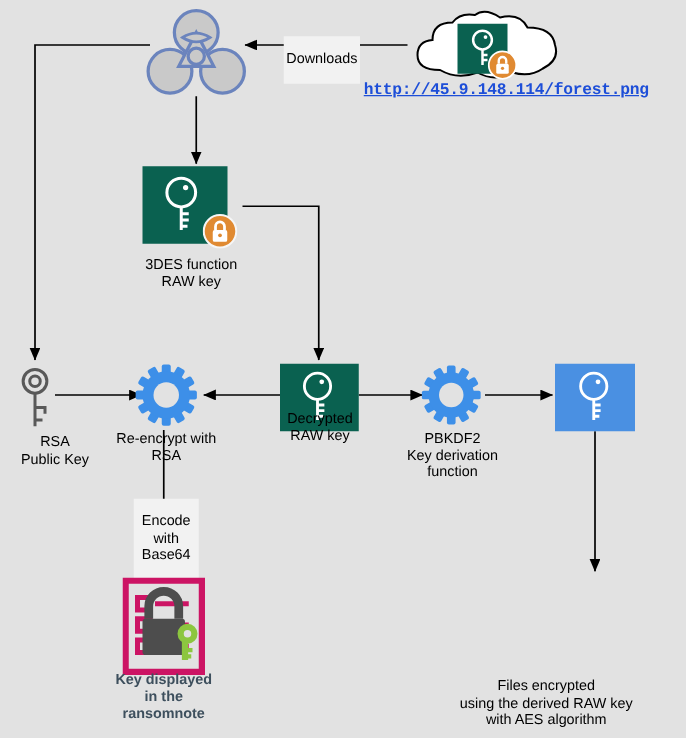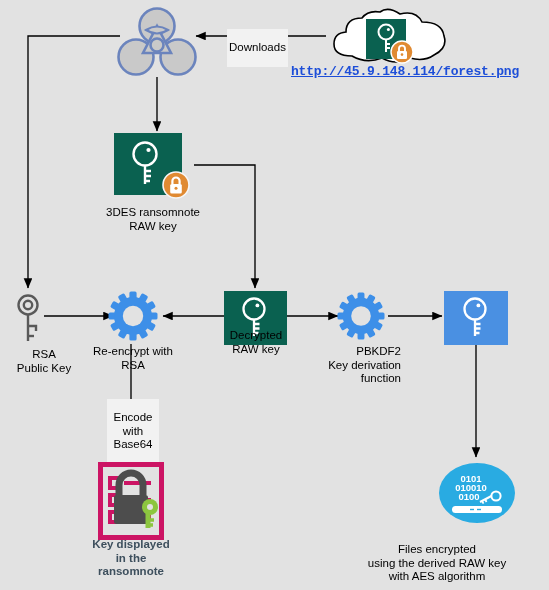--- a/index.html
+++ b/index.html
@@ -153,21 +153,21 @@
     </div>
     <div style="position:absolute; left:48px; top:38px; width:28px; height:28px;">
       <svg width="28" height="28" viewBox="0 0 28 28">
         <circle cx="14" cy="14" r="13" fill="#e08a32" stroke="#f6f6f6" stroke-width="1.6"></circle>
         <rect x="8.2" y="13" width="11.6" height="9.4" rx="1.5" fill="#ffffff"></rect>
         <path d="M10.4,13 L10.4,10.1 A3.6,3.6 0 0 1 17.6,10.1 L17.6,13" fill="none" stroke="#ffffff" stroke-width="2.2"></path>
         <circle cx="14" cy="17.2" r="1.5" fill="#e08a32"></circle>
       </svg>
     </div>
   </div>
-  <div class="cap" style="left:88px; top:206px; width:130px;">3DES ransomnote
+  <div class="cap" style="left:88px; top:206px; width:130px;">3DES function
 RAW key</div>
 
   <div class="node" style="left:14px; top:292px; width:30px; height:52px;">
     <svg width="30" height="52" viewBox="0 0 30 52">
       <g fill="none" stroke="#595959" stroke-width="2.4">
         <circle cx="14" cy="13" r="9.5"></circle>
         <circle cx="14" cy="13" r="4.2"></circle>
         <path d="M14,22.5 L14,49"></path>
         <path d="M14,34 L22,34 L22,39"></path>
         <path d="M14,44 L20,44"></path>
@@ -222,21 +222,21 @@
           <rect x="21.4" y="0.5" width="7.2" height="49" rx="1.6" transform="rotate(60 25 25)"></rect>
           <rect x="21.4" y="0.5" width="7.2" height="49" rx="1.6" transform="rotate(90 25 25)"></rect>
           <rect x="21.4" y="0.5" width="7.2" height="49" rx="1.6" transform="rotate(120 25 25)"></rect>
           <rect x="21.4" y="0.5" width="7.2" height="49" rx="1.6" transform="rotate(150 25 25)"></rect>
         </g>
         <circle cx="25" cy="25" r="19"></circle>
       </g>
       <circle cx="25" cy="25" r="10.2" fill="#e2e2e2"></circle>
     </svg>
   </div>
-  <div class="cap" style="left:291px; top:345px; width:110px;text-align:right;">PBKDF2
+  <div class="cap" style="left:307px; top:345px; width:110px;">PBKDF2
 Key derivation
 function</div>
 
   <div class="node" style="left:444px; top:291px; width:64px; height:54px; background:#4a90e2;">
     <svg width="64" height="54" viewBox="0 0 64 54">
       <g fill="none" stroke="#ffffff" stroke-width="2.3">
         <circle cx="31" cy="18" r="10.5"></circle>
         <path d="M31,28.5 L31,45"></path>
         <path d="M31,33 L36.5,33 M31,37.5 L36.5,37.5 M31,42 L35.5,42"></path>
       </g>
@@ -265,39 +265,17 @@
         <circle cx="52" cy="45" r="3" fill="#e2e2e2"></circle>
         <path d="M50,50 L50,66" stroke="#8cc63f" stroke-width="5" fill="none"></path>
         <path d="M50,58 L56,58 M50,63 L55,63" stroke="#8cc63f" stroke-width="3.4" fill="none"></path>
       </g>
     </svg>
   </div>
   <div class="cap slate" style="left:66px; top:538px; width:130px;">Key displayed
 in the
 ransomnote</div>
 
-  <div class="node" style="left:438px; top:462px; width:78px; height:62px;">
-    <svg width="78" height="62" viewBox="0 0 78 62">
-      <ellipse cx="39" cy="31" rx="38" ry="30" fill="#29abe2"></ellipse>
-      <g fill="#ffffff" font-family="Liberation Sans, sans-serif" font-size="9.5" font-weight="bold" text-anchor="middle">
-        <text x="33" y="20">0101</text>
-        <text x="33" y="29">010010</text>
-        <text x="31" y="38">0100</text>
-      </g>
-
-      <g>
-        <circle cx="58" cy="34" r="4.6" fill="none" stroke="#ffffff" stroke-width="2"></circle>
-        <path d="M53.4,34 L42,40" stroke="#ffffff" stroke-width="2" fill="none"></path>
-        <path d="M47,37 L48.5,40 M44,38.8 L45.5,41.6" stroke="#ffffff" stroke-width="1.8" fill="none"></path>
-      </g>
-
-      <rect x="14" y="44" width="50" height="7" rx="3.5" fill="#ffffff"></rect>
-      <g stroke="#29abe2" stroke-width="1.4">
-        <path d="M32,47.5 L36,47.5"></path>
-        <path d="M39,47.5 L43,47.5"></path>
-      </g>
-    </svg>
-  </div>
   <div class="cap" style="left:347px; top:543px; width:180px;">Files encrypted
 using the derived RAW key
 with AES algorithm</div>
 
 </div>
 
 </body></html>

